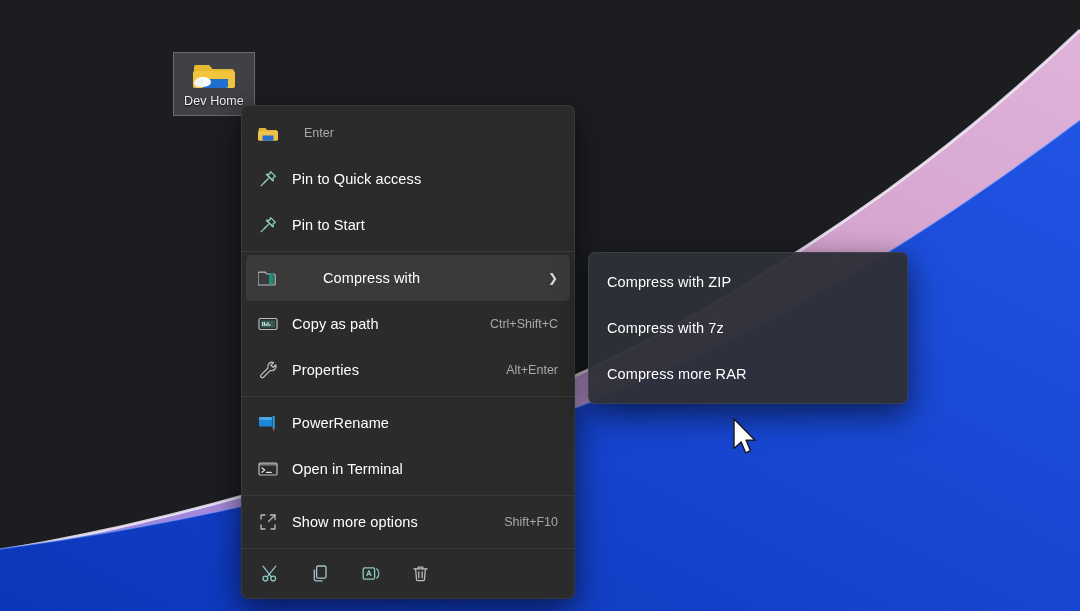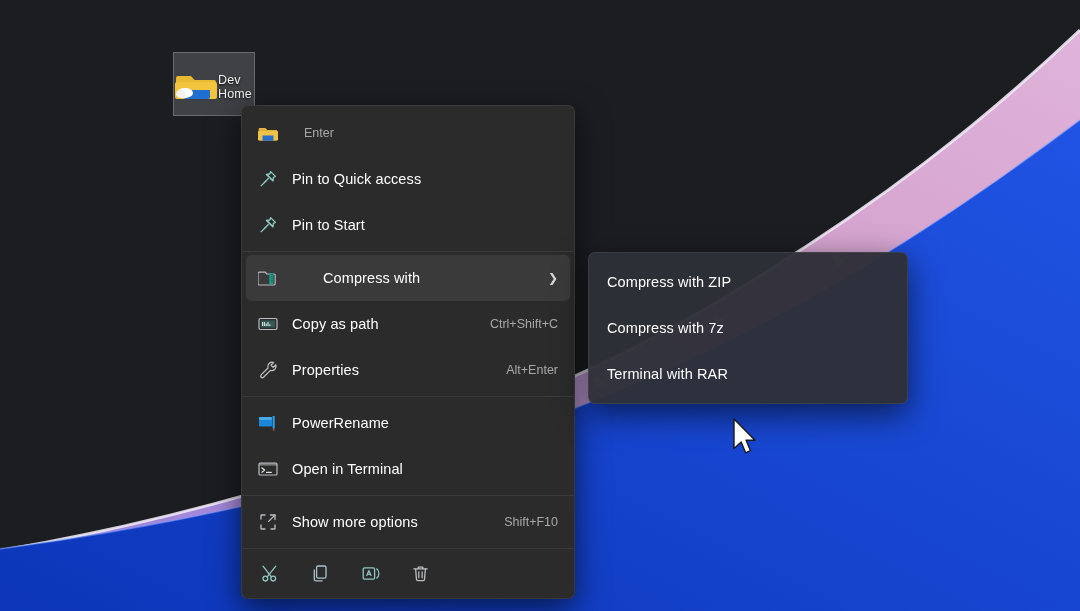--- a/index.html
+++ b/index.html
@@ -12,21 +12,21 @@
 
   
   #wallpaper { position:absolute; inset:0; background:#1b1d21; overflow:hidden; }
   #wallpaper svg { position:absolute; inset:0; width:1080px; height:611px; display:block; }
 
   
   #desktop-icon {
     position:absolute; left:173px; top:52px; width:82px; height:64px;
     background:rgba(255,255,255,0.16);
     border:1px solid rgba(255,255,255,0.22);
-    display:flex; align-items:center; justify-content:flex-start;
+    display:flex; flex-direction:column; align-items:center; justify-content:flex-start;
     padding-top:4px;
   }
   #desktop-icon .folder-wrap { position:relative; width:44px; height:36px; }
   #desktop-icon .label {
     font-size:12.5px; color:#f0f0f0; margin-top:1px;
     text-shadow:0 1px 2px rgba(0,0,0,0.85); letter-spacing:.1px;
   }
 
   
   #context-menu {
@@ -371,21 +371,21 @@
 </div>
 
 <div id="submenu">
   <div class="sub-item">
     <span class="si-label">Compress with ZIP</span>
   </div>
   <div class="sub-item">
     <span class="si-label">Compress with 7z</span>
   </div>
   <div class="sub-item">
-    <span class="si-label">Terminal with RAR</span>
+    <span class="si-label">Compress more RAR</span>
   </div>
 </div>
 
 <div id="cursor">
   <svg width="26" height="40" viewBox="0 0 26 40">
     <path d="M2 1 L2 30.5 L9.2 24 L13.6 34.8 L18.4 32.6 L14.1 22.2 L23 22.2 Z" fill="#ffffff" stroke="#1a1a1a" stroke-width="1.4" stroke-linejoin="round"></path>
   </svg>
 </div>
 
 </body></html>

